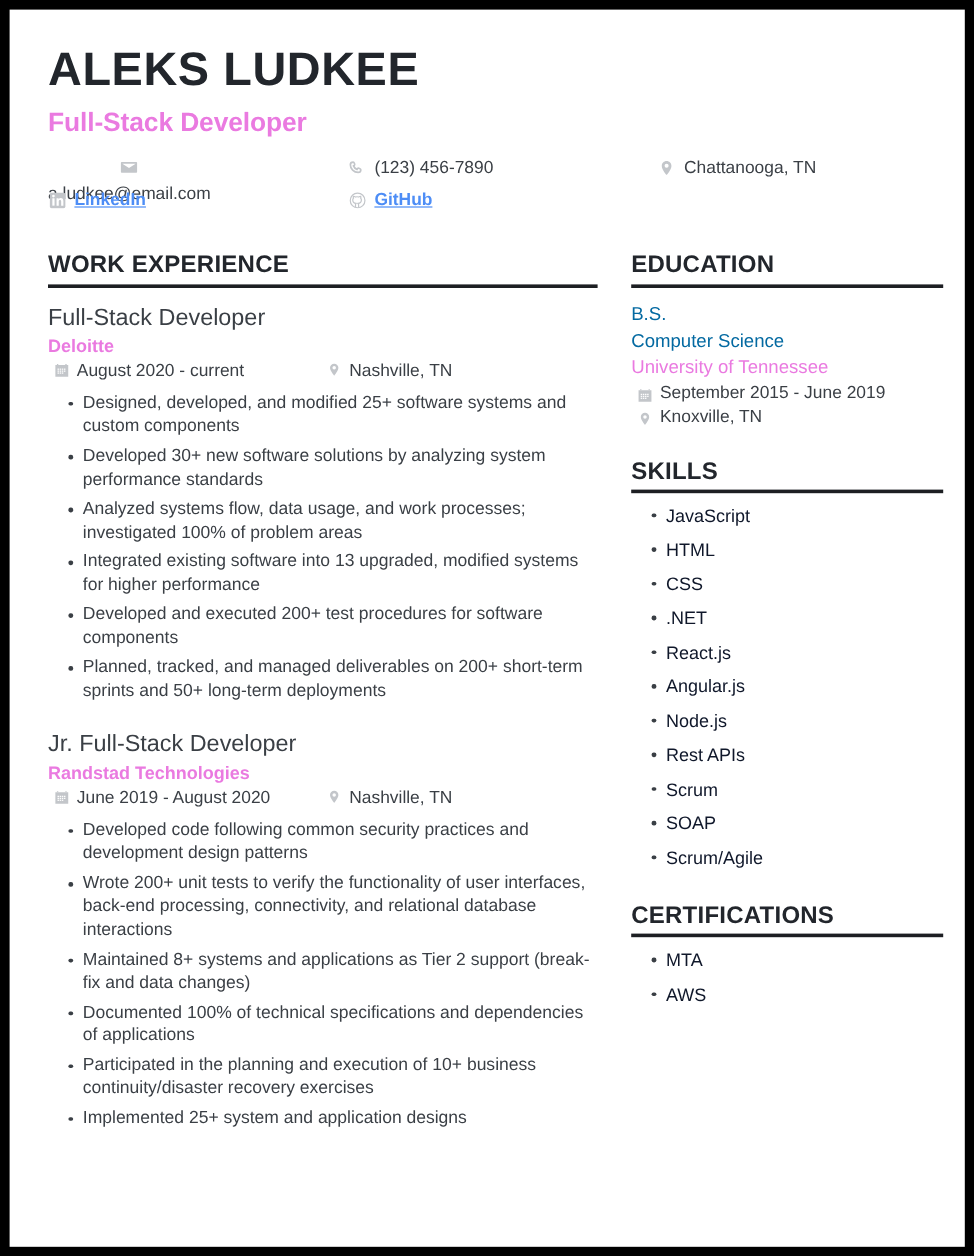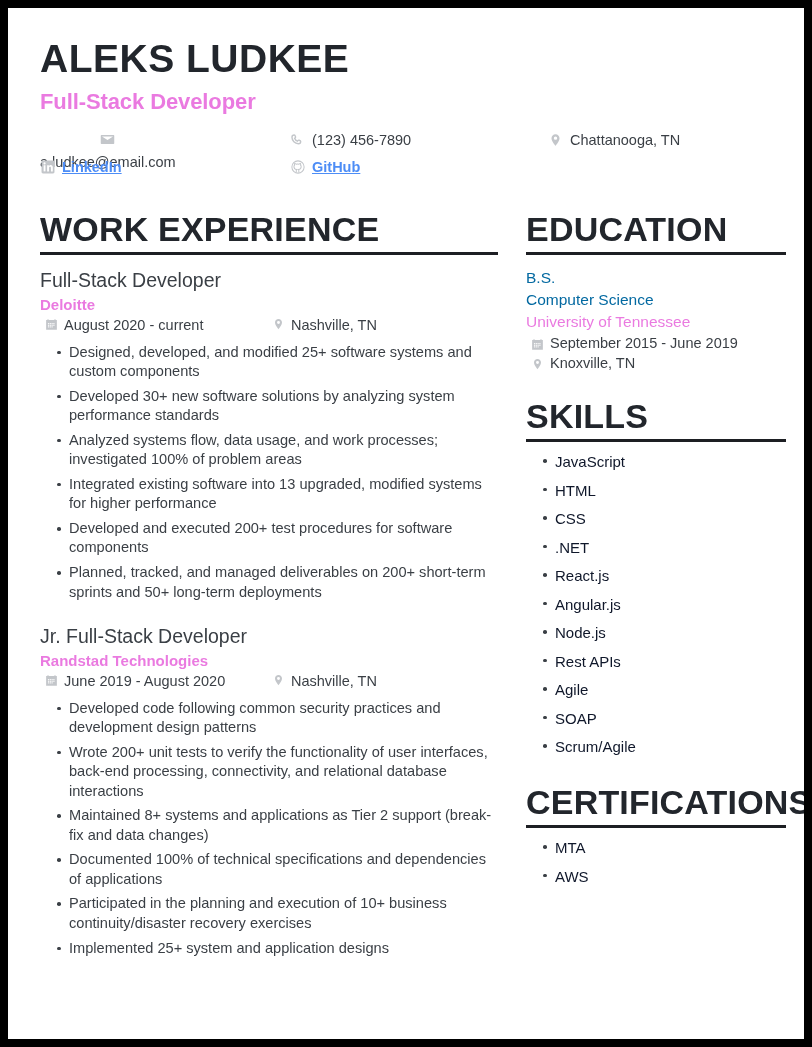--- a/index.html
+++ b/index.html
@@ -94,21 +94,21 @@
     align-items: flex-start;
   }
 
   .col-left  { width: 458px; flex: 0 0 458px; }
   .col-gap   { width: 28px;  flex: 0 0 28px; }
   .col-right { width: 260px; flex: 0 0 260px; }
 
   .section + .section { margin-top: 26px; }
 
   .section-title {
-    font-size: 34px;
+    font-size: 20px;
     font-weight: 700;
     color: #22262c;
     text-transform: uppercase;
     letter-spacing: 0.2px;
     line-height: 1.12;
   }
 
   .rule {
     height: 3px;
     background: #1d1f23;
@@ -452,21 +452,21 @@
         <div class="rule"></div>
         <ul class="simple-list">
           <li>JavaScript</li>
           <li>HTML</li>
           <li>CSS</li>
           <li>.NET</li>
           <li>React.js</li>
           <li>Angular.js</li>
           <li>Node.js</li>
           <li>Rest APIs</li>
-          <li>Agile</li>
+          <li>Scrum</li>
           <li>SOAP</li>
           <li>Scrum/Agile</li>
         </ul>
       </div>
 
       <div class="section">
         <div class="section-title">CERTIFICATIONS</div>
         <div class="rule"></div>
         <ul class="simple-list">
           <li>MTA</li>

